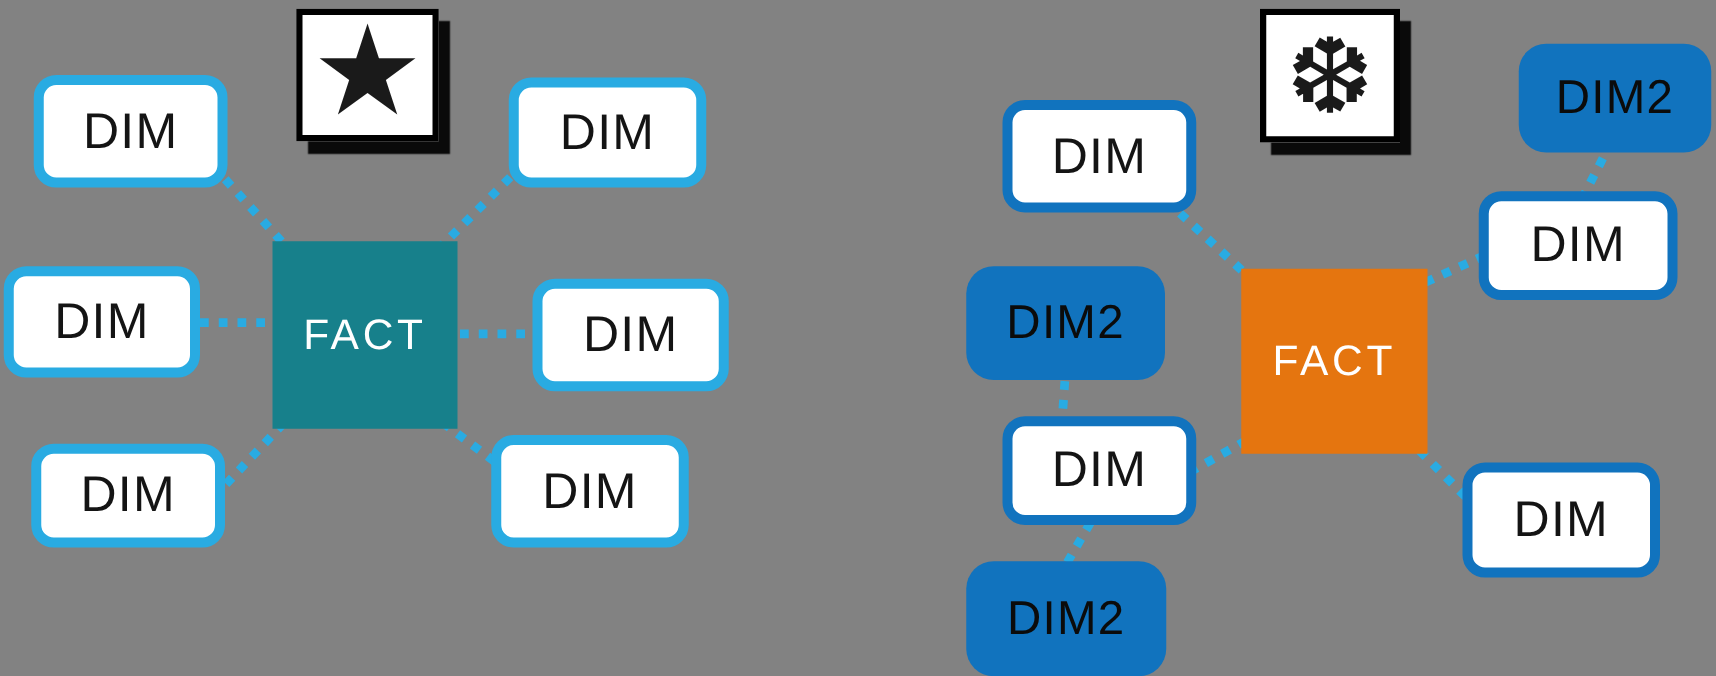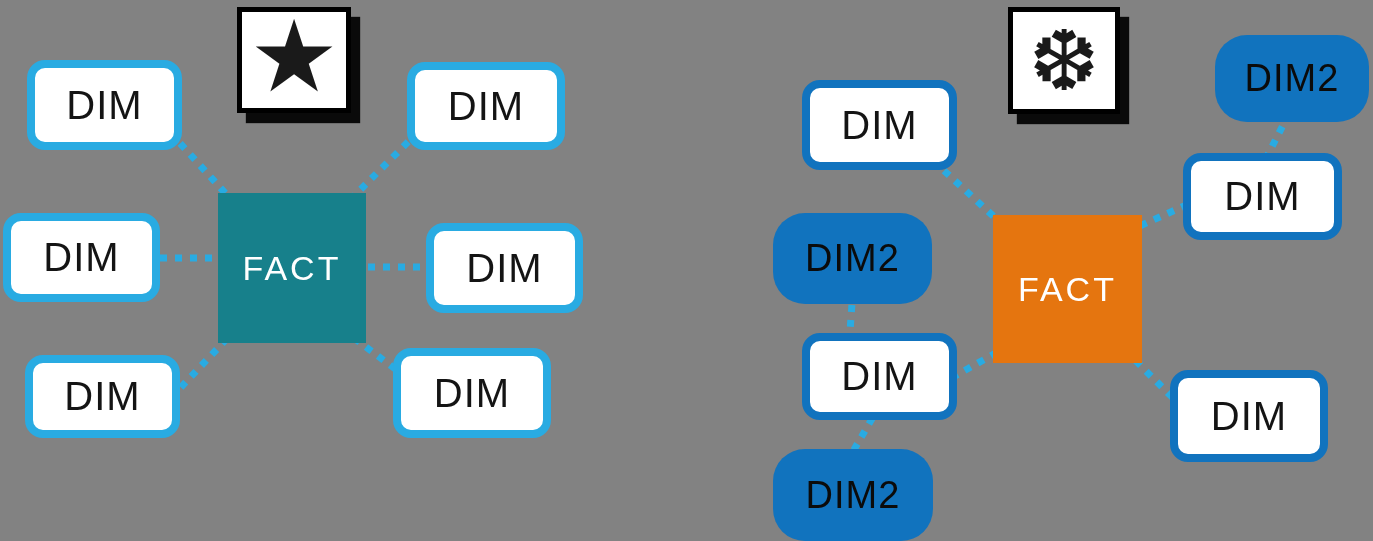--- a/index.html
+++ b/index.html
@@ -39,21 +39,21 @@
     background:#fff;
     border-radius:18px;
     color:#141414;
     font-size:40px;
     letter-spacing:1px;
   }
   .dim.light{border:8px solid var(--c-line,#29ABE2);}
   .dim.dark{border:8px solid var(--c-blue,#1173BE);}
   .dim2{
     background:var(--c-blue,#1173BE);
-    border-radius:32px;
+    border-radius:22px;
     color:#0b0b0b;
     font-size:38px;
     letter-spacing:1px;
   }
   .icon-box{
     position:absolute;z-index:3;
     box-sizing:border-box;
     background:#fff;
     border:5px solid #000;
     box-shadow:9px 10px 1px rgba(0,0,0,0.92);

